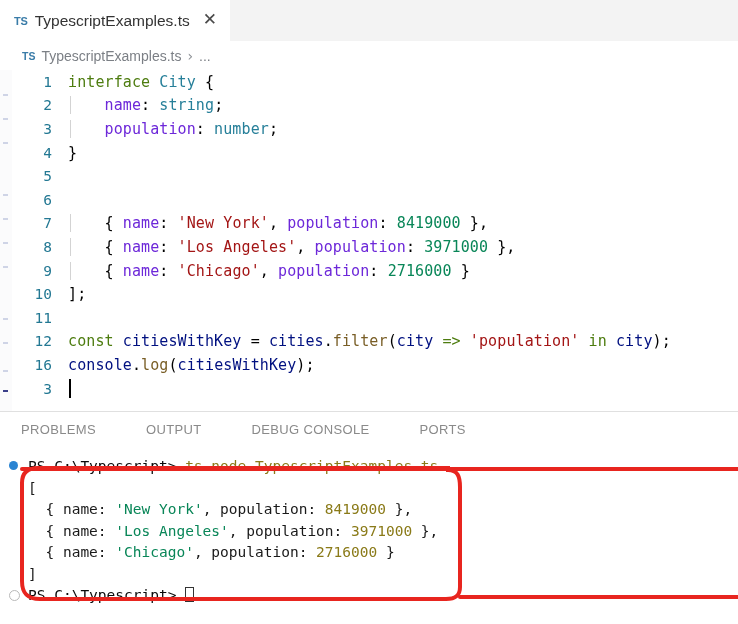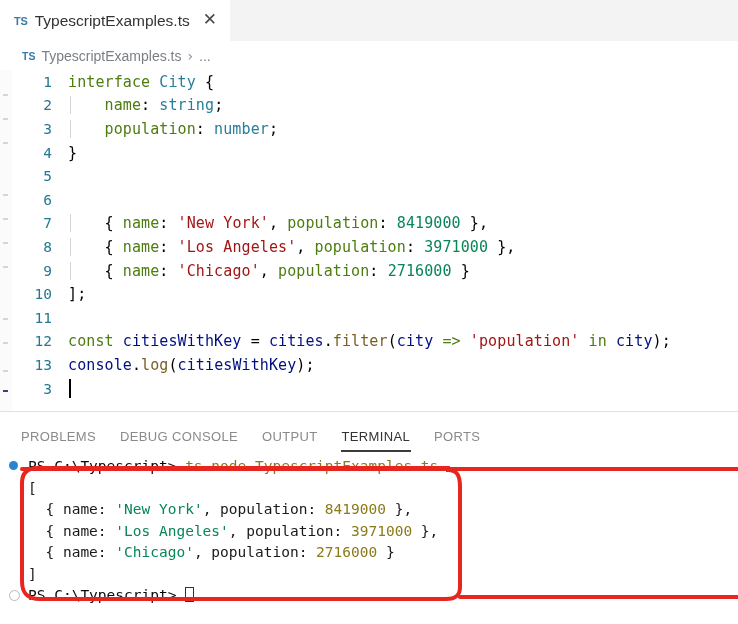--- a/index.html
+++ b/index.html
@@ -137,21 +137,21 @@
     top: 0; bottom: 0;
     width: 1px;
     background: #d3d3d3;
   }
   .ig1 { left: 2px; }
 
   
   .t-kw      { color: #4d7c0f; }
   .t-type    { color: #267f99; }
   .t-plain   { color: #000000; }
-  .t-prop    { color: #4d7c0f; }
+  .t-prop    { color: #6d28d9; }
   .t-str     { color: #a31515; }
   .t-num     { color: #098658; }
   .t-fn      { color: #795e26; }
   .t-var     { color: #001080; }
   .t-punct   { color: #000000; }
 
   .cursor-caret {
     display: inline-block;
     width: 2px;
     height: 19px;
@@ -164,23 +164,23 @@
   .panel {
     position: absolute; left: 0; top: 411px;
     width: 738px; height: 213px;
     background: #ffffff;
     border-top: 1px solid #e0e0e0;
     box-sizing: border-box;
   }
   .panel-tabs {
     position: absolute; left: 0; top: 0;
     width: 738px; height: 41px;
-    display: flex; align-items: flex-end;
+    display: flex; align-items: flex-start;
     padding-left: 20px;
-    gap: 22px;
+    gap: 48px;
     box-sizing: border-box;
   }
   .panel-tab {
     position: relative;
     font-size: 13px;
     color: #8a8a8a;
     letter-spacing: 0.35px;
     padding: 10px 1px 9px 1px;
     cursor: pointer;
     white-space: nowrap;
@@ -284,31 +284,30 @@
         <div class="code-line"><span class="lineno">3</span><span class="code-text"><span class="indent-guide ig1"></span><span class="t-plain">    </span><span class="t-prop">population</span><span class="t-punct">: </span><span class="t-type">number</span><span class="t-punct">;</span></span></div>
         <div class="code-line"><span class="lineno">4</span><span class="code-text"><span class="t-punct">}</span></span></div>
         <div class="code-line"><span class="lineno">5</span><span class="code-text"></span></div>
         <div class="code-line"><span class="lineno">6</span></div>
         <div class="code-line"><span class="lineno">7</span><span class="code-text"><span class="indent-guide ig1"></span><span class="t-punct">    { </span><span class="t-prop">name</span><span class="t-punct">: </span><span class="t-str">'New York'</span><span class="t-punct">, </span><span class="t-prop">population</span><span class="t-punct">: </span><span class="t-num">8419000</span><span class="t-punct"> },</span></span></div>
         <div class="code-line"><span class="lineno">8</span><span class="code-text"><span class="indent-guide ig1"></span><span class="t-punct">    { </span><span class="t-prop">name</span><span class="t-punct">: </span><span class="t-str">'Los Angeles'</span><span class="t-punct">, </span><span class="t-prop">population</span><span class="t-punct">: </span><span class="t-num">3971000</span><span class="t-punct"> },</span></span></div>
         <div class="code-line"><span class="lineno">9</span><span class="code-text"><span class="indent-guide ig1"></span><span class="t-punct">    { </span><span class="t-prop">name</span><span class="t-punct">: </span><span class="t-str">'Chicago'</span><span class="t-punct">, </span><span class="t-prop">population</span><span class="t-punct">: </span><span class="t-num">2716000</span><span class="t-punct"> }</span></span></div>
         <div class="code-line"><span class="lineno">10</span><span class="code-text"><span class="t-punct">];</span></span></div>
         <div class="code-line"><span class="lineno">11</span><span class="code-text"></span></div>
         <div class="code-line"><span class="lineno">12</span><span class="code-text"><span class="t-kw">const</span><span class="t-plain"> </span><span class="t-var">citiesWithKey</span><span class="t-punct"> = </span><span class="t-var">cities</span><span class="t-punct">.</span><span class="t-fn">filter</span><span class="t-punct">(</span><span class="t-var">city</span><span class="t-plain"> </span><span class="t-kw">=&gt;</span><span class="t-plain"> </span><span class="t-str">'population'</span><span class="t-plain"> </span><span class="t-kw">in</span><span class="t-plain"> </span><span class="t-var">city</span><span class="t-punct">);</span></span></div>
-        <div class="code-line"><span class="lineno">13</span><span class="code-text"><span class="t-var">console</span><span class="t-punct">.</span><span class="t-fn">log</span><span class="t-punct">(</span><span class="t-var">citiesWithKey</span><span class="t-punct">);</span></span></div>
+        <div class="code-line"><span class="lineno">16</span><span class="code-text"><span class="t-var">console</span><span class="t-punct">.</span><span class="t-fn">log</span><span class="t-punct">(</span><span class="t-var">citiesWithKey</span><span class="t-punct">);</span></span></div>
         <div class="code-line"><span class="lineno">3</span><span class="code-text"><span class="cursor-caret"></span></span></div>
       </div>
   </div>
 
   <div class="panel">
     <div class="panel-tabs" id="panel-tabs">
         <div class="panel-tab">PROBLEMS</div>
+        <div class="panel-tab">OUTPUT</div>
         <div class="panel-tab">DEBUG CONSOLE</div>
-        <div class="panel-tab">OUTPUT</div>
-        <div class="panel-tab active">TERMINAL</div>
         <div class="panel-tab">PORTS</div>
       </div>
     <div class="terminal" id="terminal">
         <div class="term-line"><span class="term-deco deco-blue"></span><span class="tm-prompt">PS C:\Typescript&gt; </span><span class="tm-cmd">ts-node TypescriptExamples.ts</span></div>
         <div class="term-line"><span class="tm-plain">[</span></div>
         <div class="term-line"><span class="tm-plain">  { name: </span><span class="tm-green">'New York'</span><span class="tm-plain">, population: </span><span class="tm-num">8419000</span><span class="tm-plain"> },</span></div>
         <div class="term-line"><span class="tm-plain">  { name: </span><span class="tm-green">'Los Angeles'</span><span class="tm-plain">, population: </span><span class="tm-num">3971000</span><span class="tm-plain"> },</span></div>
         <div class="term-line"><span class="tm-plain">  { name: </span><span class="tm-green">'Chicago'</span><span class="tm-plain">, population: </span><span class="tm-num">2716000</span><span class="tm-plain"> }</span></div>
         <div class="term-line"><span class="tm-plain">]</span></div>
         <div class="term-line"><span class="term-deco deco-ring"></span><span class="tm-prompt">PS C:\Typescript&gt; </span><span class="term-cursor-block"></span></div>

